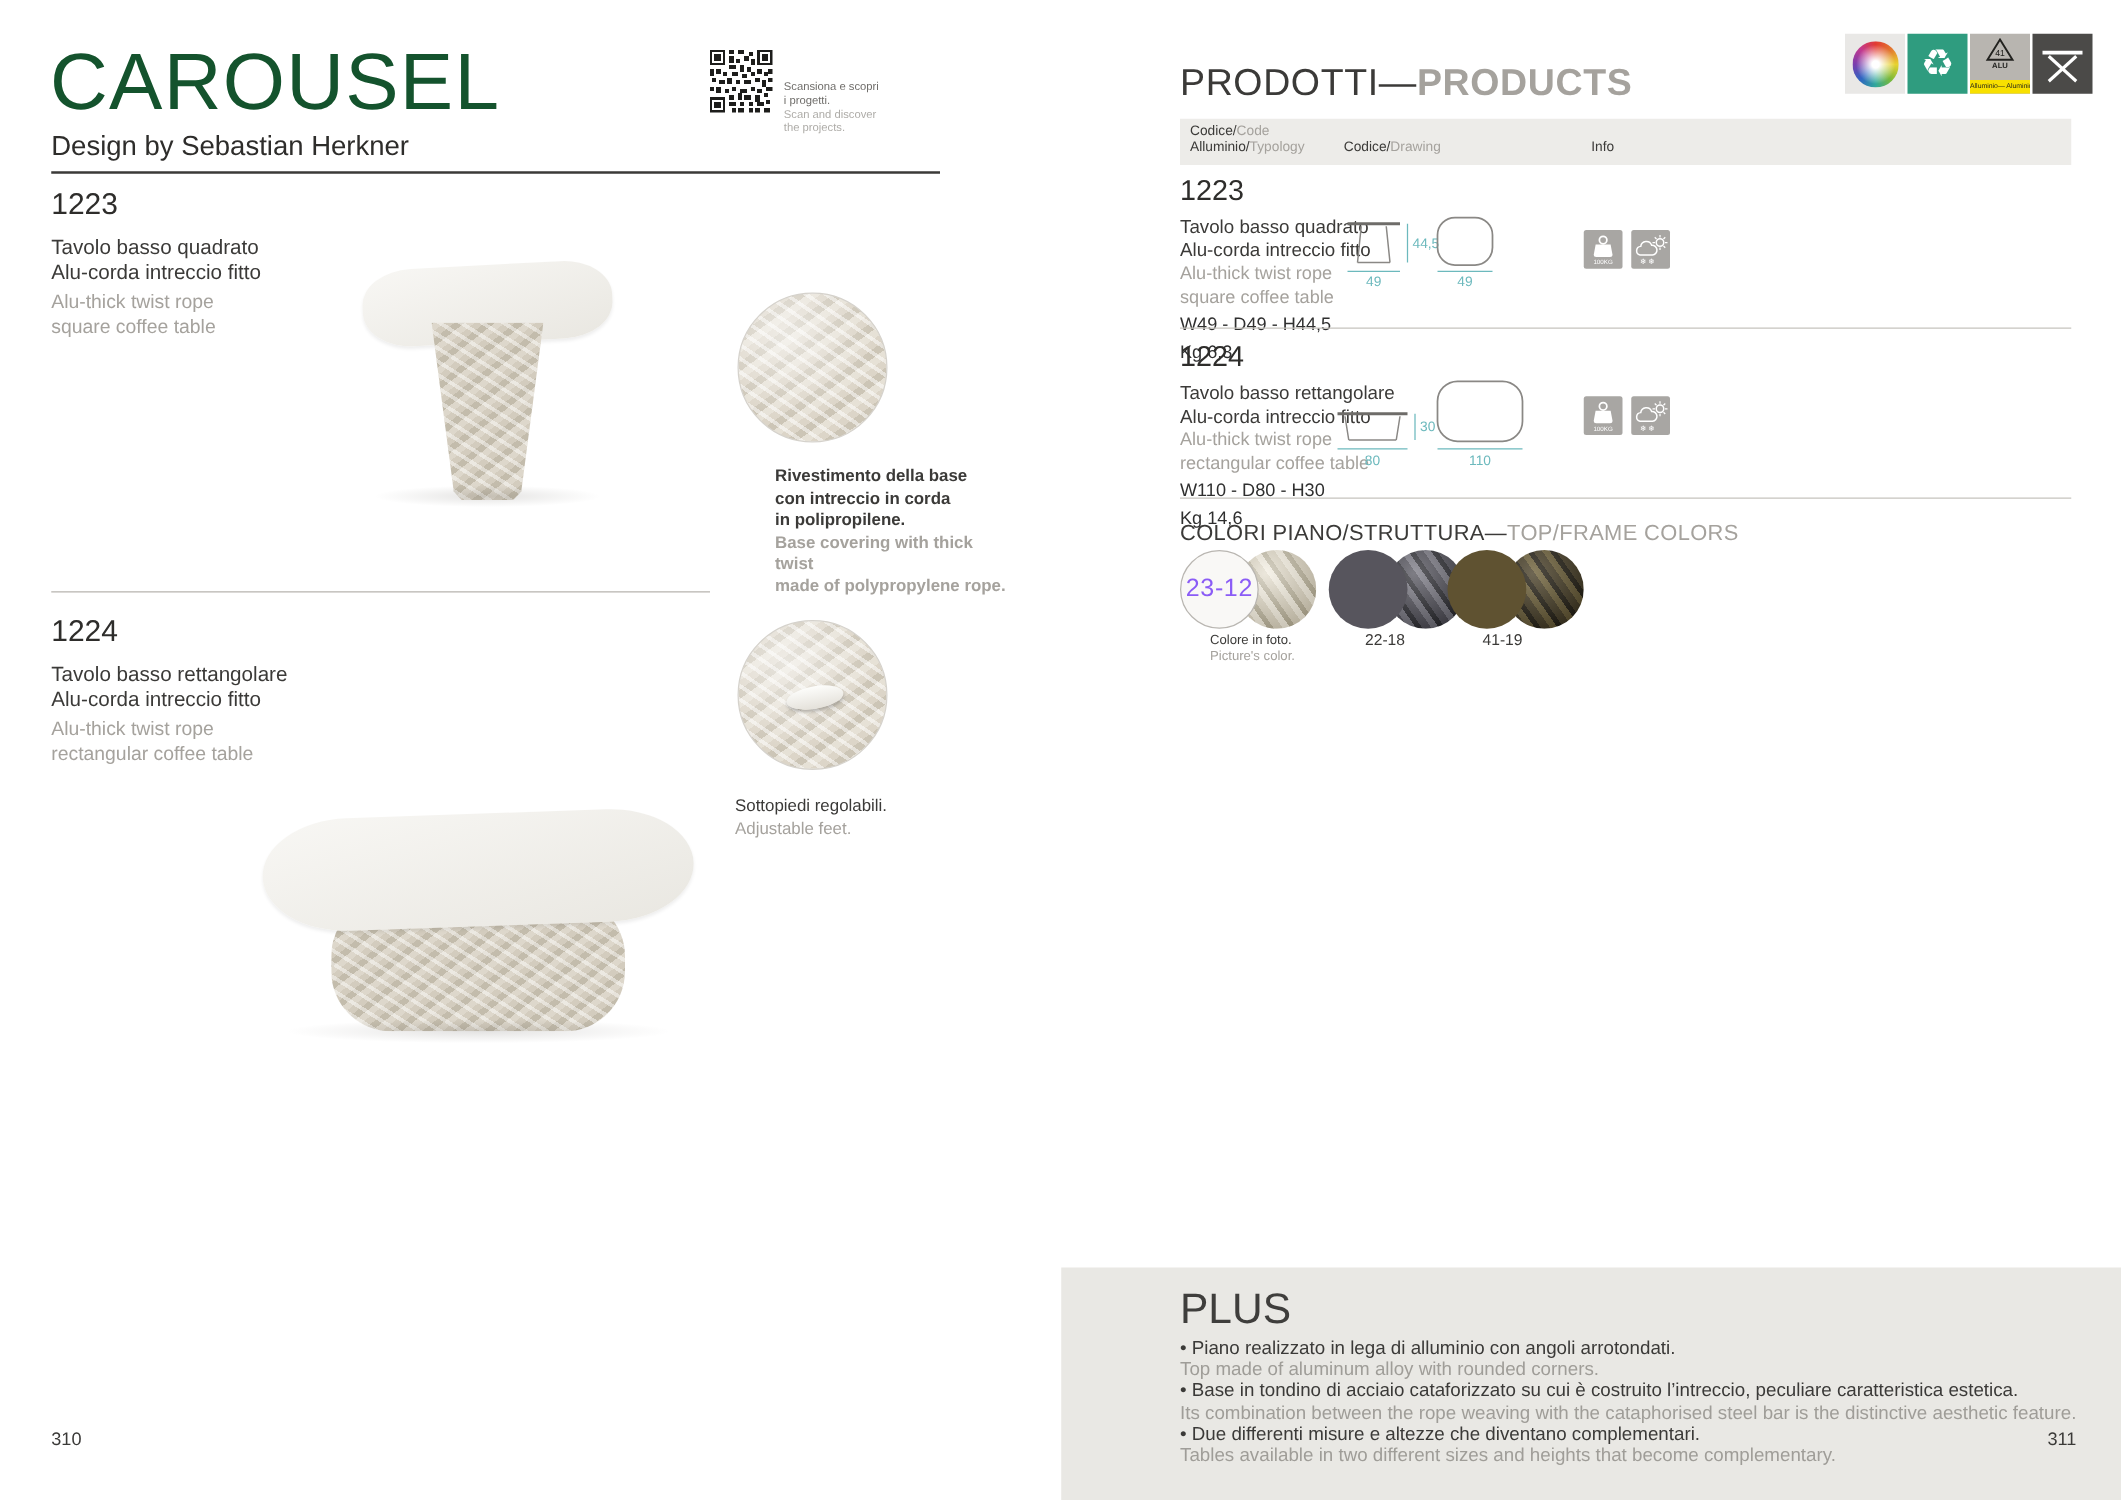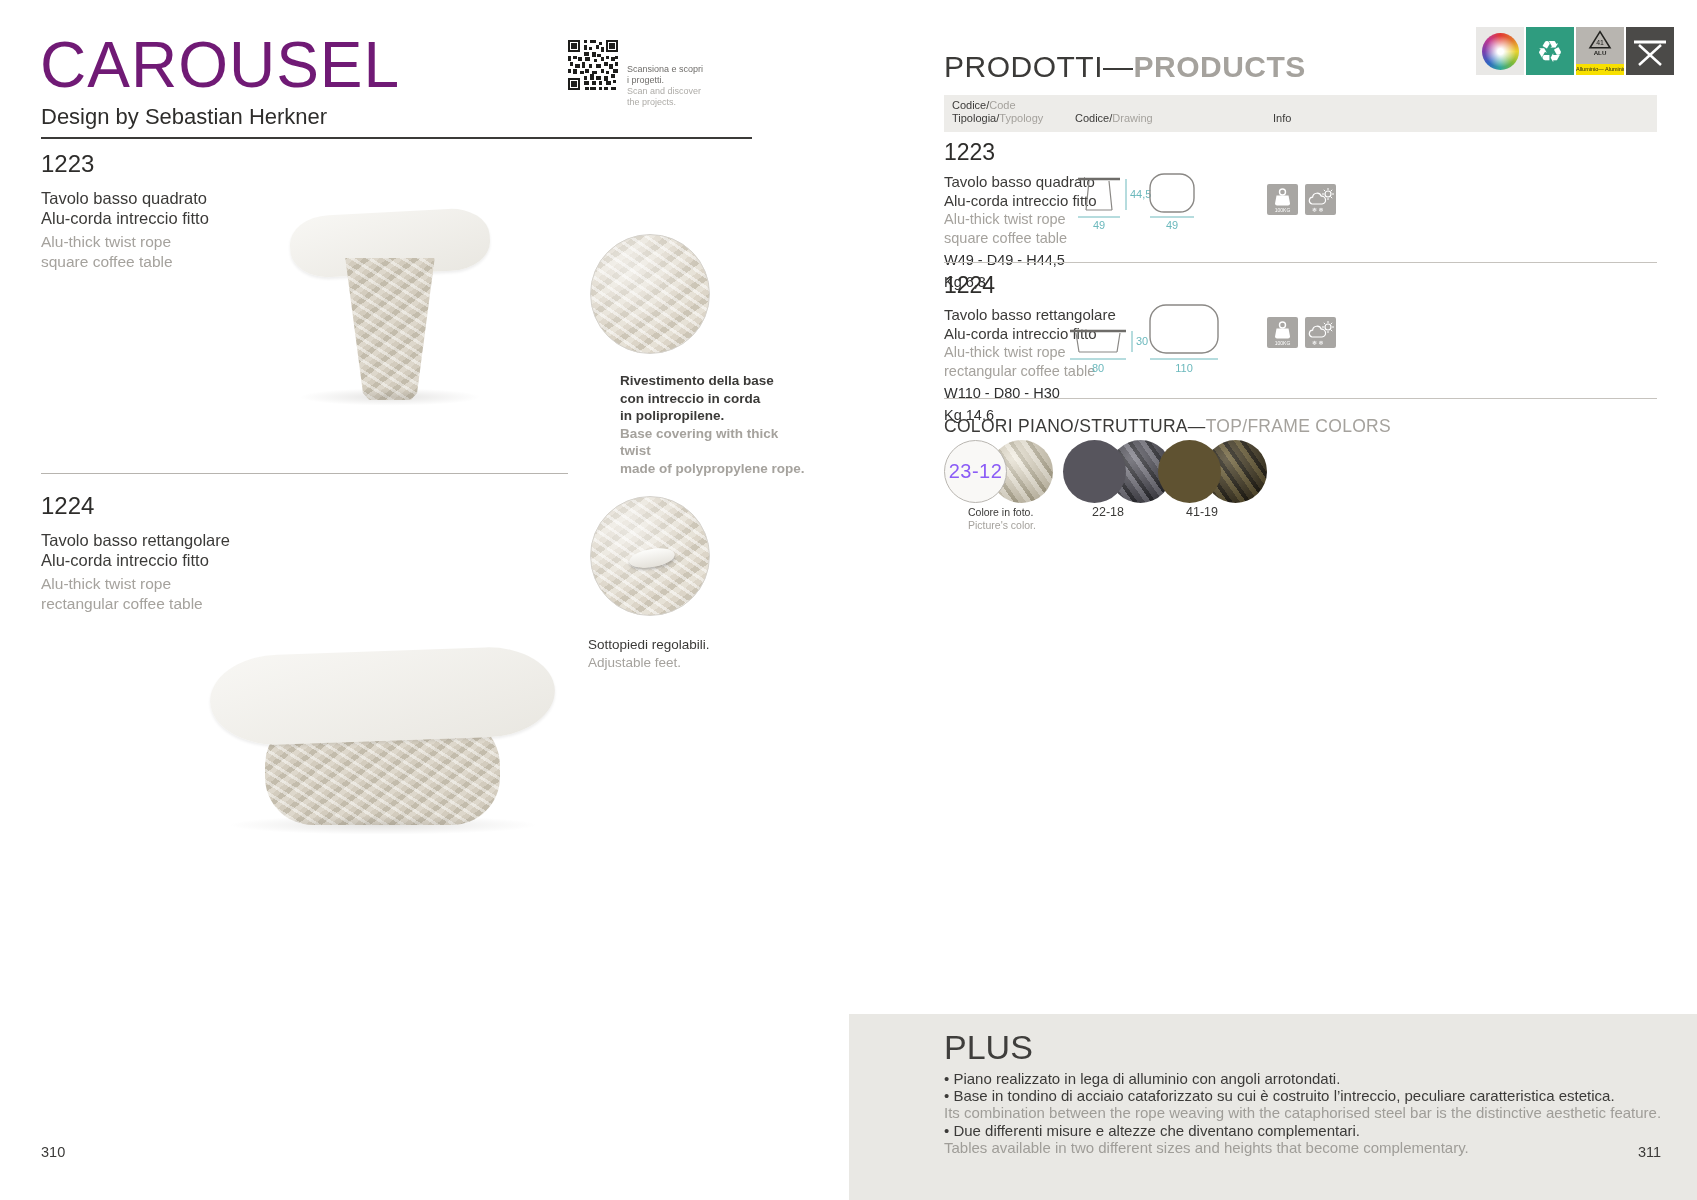--- a/index.html
+++ b/index.html
@@ -4,21 +4,21 @@
 <style>
   * { margin:0; padding:0; box-sizing:border-box; }
   html,body { background:#ffffff; }
   body { font-family:"Liberation Sans", sans-serif; color:#3b3a38; }
   .canvas { position:relative; width:1697px; height:1200px; background:#ffffff; overflow:hidden; }
   .abs { position:absolute; }
   .dk { color:#3b3a38; }
   .gy { color:#a5a29d; }
 
   
-  .carousel-title { left:40px; top:28px; font-size:64px; font-weight:400; letter-spacing:1px; color:#701a75; }
+  .carousel-title { left:40px; top:28px; font-size:64px; font-weight:400; letter-spacing:1px; color:#14532d; }
   .design-by { left:41px; top:104px; font-size:22px; color:#2e2d2b; }
   .qr { left:568px; top:40px; width:50px; height:50px; }
   .qr-caption { left:627px; top:42px; width:100px; font-size:9px; line-height:11px;margin-top:22px; }
   .qr-caption .it { color:#6f6d6a; }
   .qr-caption .en { color:#aeaca8; }
   .hrule { height:2px; background:#3b3a38; }
   .thinline { height:1px; background:#b7b4af; }
 
   .prod-block .code { font-size:24px; color:#2e2d2b; margin-bottom:10px; }
   .prod-block .nm { font-size:16.5px; line-height:20px; color:#3b3a38; }
@@ -197,21 +197,21 @@
       <svg viewBox="0 0 48 48" style="width:48px;height:48px;">
         <line x1="8" y1="15" x2="40" y2="15" stroke="#ffffff" stroke-width="3"></line>
         <line x1="13" y1="18" x2="35" y2="38" stroke="#ffffff" stroke-width="2.5"></line>
         <line x1="35" y1="18" x2="13" y2="38" stroke="#ffffff" stroke-width="2.5"></line>
       </svg>
     </div>
   </div>
 
   <div class="abs hdr-bar">
     <div class="r1"><span class="dk">Codice/</span><span class="gy">Code</span></div>
-    <div class="r2"><span class="dk">Tipologia/</span><span class="gy">Typology</span></div>
+    <div class="r2"><span class="dk">Alluminio/</span><span class="gy">Typology</span></div>
     <div class="r3"><span class="dk">Codice/</span><span class="gy">Drawing</span></div>
     <div class="r4 dk">Info</div>
   </div>
 
   <div class="abs row-block" style="left:944px;top:139px;width:230px;">
     <div class="code">1223</div>
     <div class="it">Tavolo basso quadrato</div>
     <div class="it">Alu-corda intreccio fitto</div>
     <div class="en">Alu-thick twist rope</div>
     <div class="en">square coffee table</div>
@@ -313,20 +313,21 @@
   <div class="abs sw-label" style="left:1092px;top:505px;">22-18</div>
 
   <div class="swatch rope3" style="left:1204px;top:440px;"></div>
   <div class="swatch sw-plain sw3" style="left:1158px;top:440px;"></div>
   <div class="abs sw-label" style="left:1186px;top:505px;">41-19</div>
 
   <div class="abs plus-box">
     <div class="ttl">PLUS</div>
     <div class="plus-list">
       <div class="it">• Piano realizzato in lega di alluminio con angoli arrotondati.</div>
+      <div class="en">Top made of aluminum alloy with rounded corners.</div>
       <div class="it">• Base in tondino di acciaio cataforizzato su cui è costruito l’intreccio, peculiare caratteristica estetica.</div>
       <div class="en">Its combination between the rope weaving with the cataphorised steel bar is the distinctive aesthetic feature.</div>
       <div class="it">• Due differenti misure e altezze che diventano complementari.</div>
       <div class="en">Tables available in two different sizes and heights that become complementary.</div>
     </div>
   </div>
 
   <div class="abs page-num" style="left:1638px;top:1144px;">311</div>
 
 </div>

